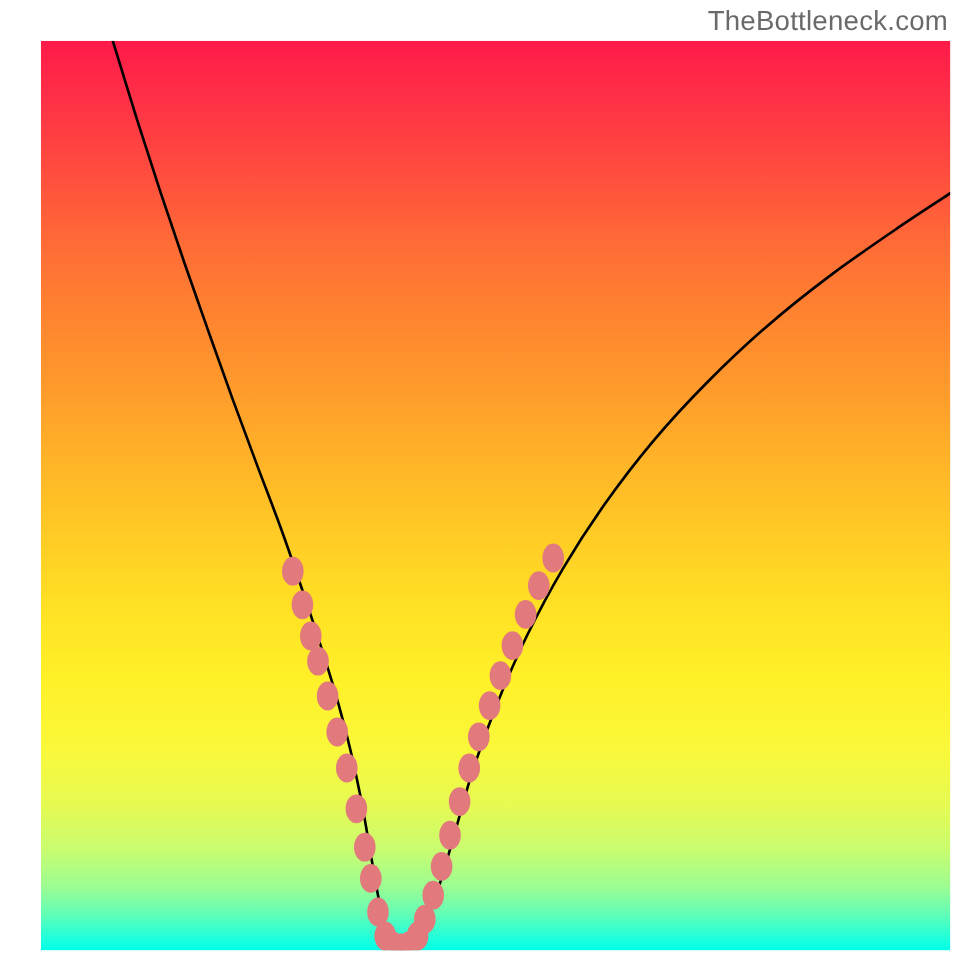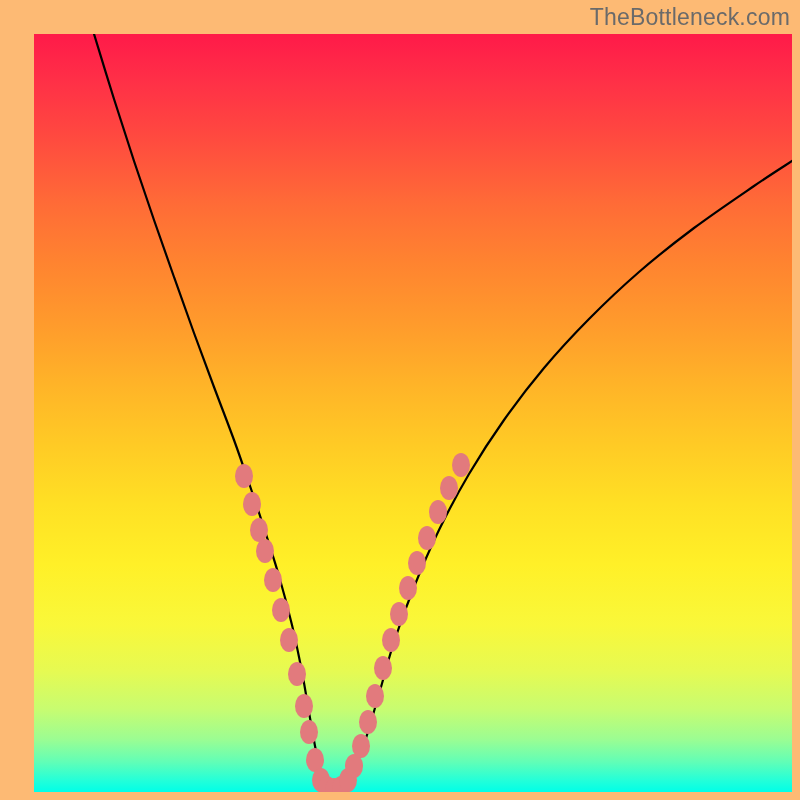--- a/index.html
+++ b/index.html
@@ -10,21 +10,21 @@
     background: #000;
     overflow: hidden;
     font-family: Arial, Helvetica, sans-serif;
   }
   .frame {
     position: absolute;
     left: 0;
     top: 0;
     width: 800px;
     height: 800px;
-    background: #fdba74;
+    background: #ffffff;
   }
   .plot-area {
     position: absolute;
     left: 34px;
     top: 34px;
     width: 758px;
     height: 758px;
     overflow: hidden;
   }
   .gradient {

